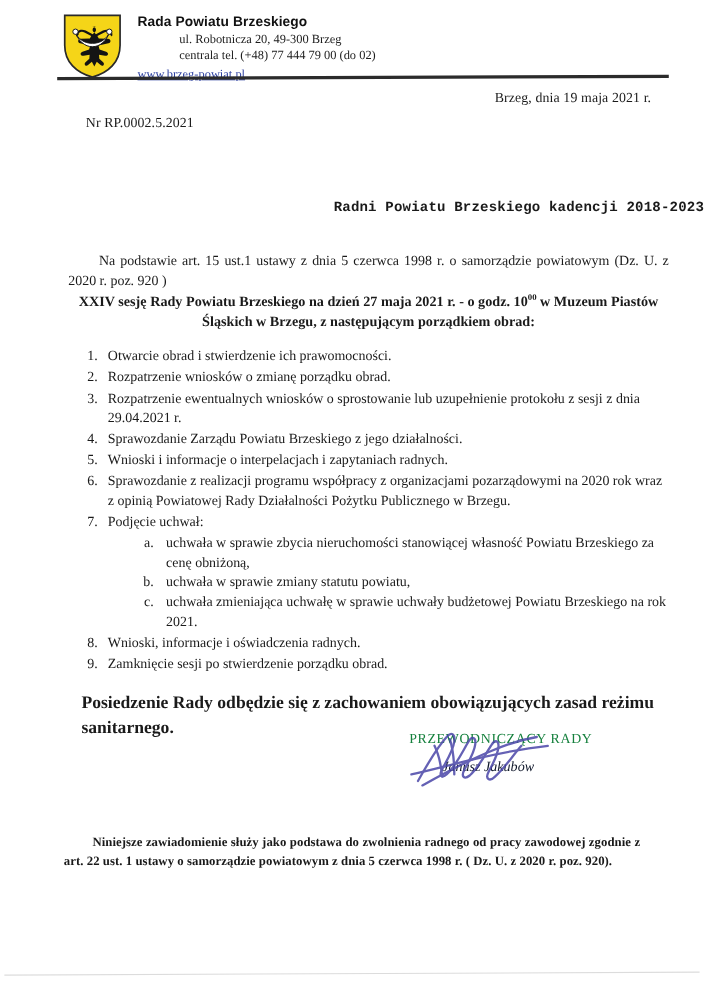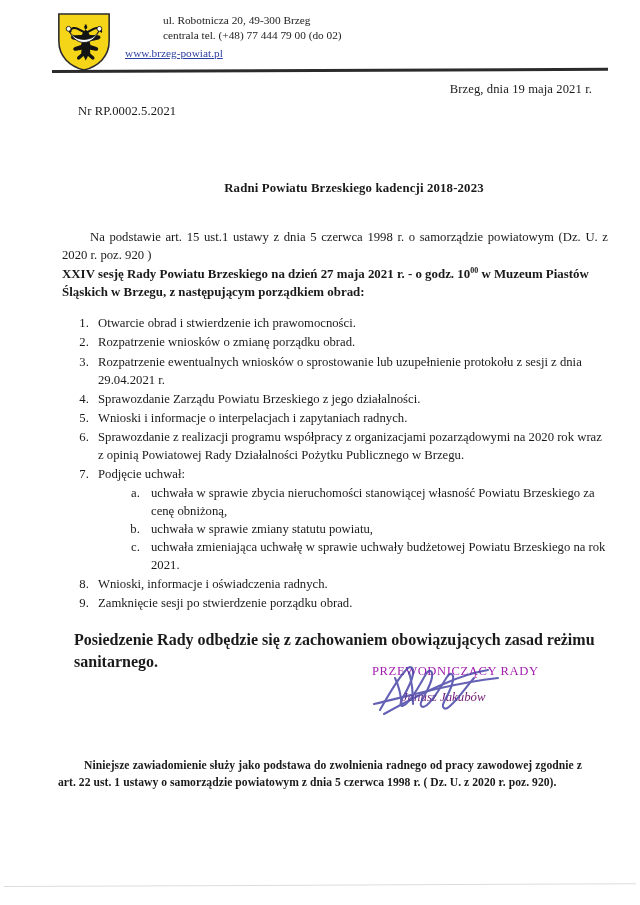--- a/index.html
+++ b/index.html
@@ -90,26 +90,27 @@
     letter-spacing: .1px;
     margin-left: 20px;
   }
 
   
   .addressee {
     position: absolute;
     top: 181px;
     left: 0;
     width: 100%;
-    text-align: center;
+    text-align: right;
     padding-left: 68px;
     box-sizing: border-box;
     font-weight: bold;
     font-size: 12.8px;
     letter-spacing: .15px;
+    font-family: Liberation Mono, monospace;
   }
 
   
   .body-wrap {
     position: absolute;
     top: 228px;
     left: 62px;
     width: 546px;
   }
   p.legal {
@@ -124,21 +125,21 @@
     text-align: center;
     font-weight: bold;
     font-size: 12.4px;
     letter-spacing: 3.2px;
   }
   p.convocation {
     margin: 0;
     font-weight: bold;
     font-size: 12.9px;
     line-height: 1.42;
-    text-align: left;
+    text-align: center;
   }
   p.convocation sup {
     font-size: .62em;
     vertical-align: super;
     line-height: 0;
   }
 
   
   ol.agenda {
     margin: 13px 0 0 0;
@@ -171,30 +172,30 @@
   
   .signature-block {
     position: absolute;
     top: 664px;
     left: 372px;
     width: 180px;
     height: 58px;
   }
   .sig-title {
     font-size: 12.6px;
-    color: #a21caf;
+    color: #15803d;
     letter-spacing: .6px;
     white-space: nowrap;
   }
   .sig-name {
     margin-top: 11px;
     margin-left: 30px;
     font-size: 12.8px;
     font-style: italic;
-    color: #701a75;
+    color: #0f172a;
     white-space: nowrap;
   }
   .sig-ink {
     position: absolute;
     top: -8px;
     left: -10px;
     width: 190px;
     height: 64px;
     pointer-events: none;
   }
@@ -249,20 +250,21 @@
                    0-1.6 1.4-3.1 3.6-3.1z"></path>
         </g>
         <path d="M12.5 17.2 C16 26.5 22 31.5 29 31.5 C36 31.5 42 26.5 45.5 17.2
                  C42.5 24.5 36.5 28.3 29 28.3 C21.5 28.3 15.5 24.5 12.5 17.2 Z" fill="#ffffff" stroke="#141414" stroke-width="0.9" stroke-linejoin="round"></path>
         <circle cx="13.1" cy="17.4" r="2.5" fill="#ffffff" stroke="#141414" stroke-width="0.9"></circle>
         <circle cx="44.9" cy="17.4" r="2.5" fill="#ffffff" stroke="#141414" stroke-width="0.9"></circle>
       </svg>
     </span>
 
     <div class="org-block">
+      <div class="org-name">Rada Powiatu Brzeskiego</div>
       <div class="org-line">ul. Robotnicza 20, 49-300 Brzeg</div>
       <div class="org-line">centrala tel. (+48) 77 444 79 00 (do 02)</div>
       <a class="org-url" href="#">www.brzeg-powiat.pl</a>
     </div>
   </div>
 
   <div class="rule"></div>
 
   <div class="date-line">Brzeg, dnia  19 maja 2021 r.</div>
   <div class="ref-no">Nr RP.0002.5.2021</div>

